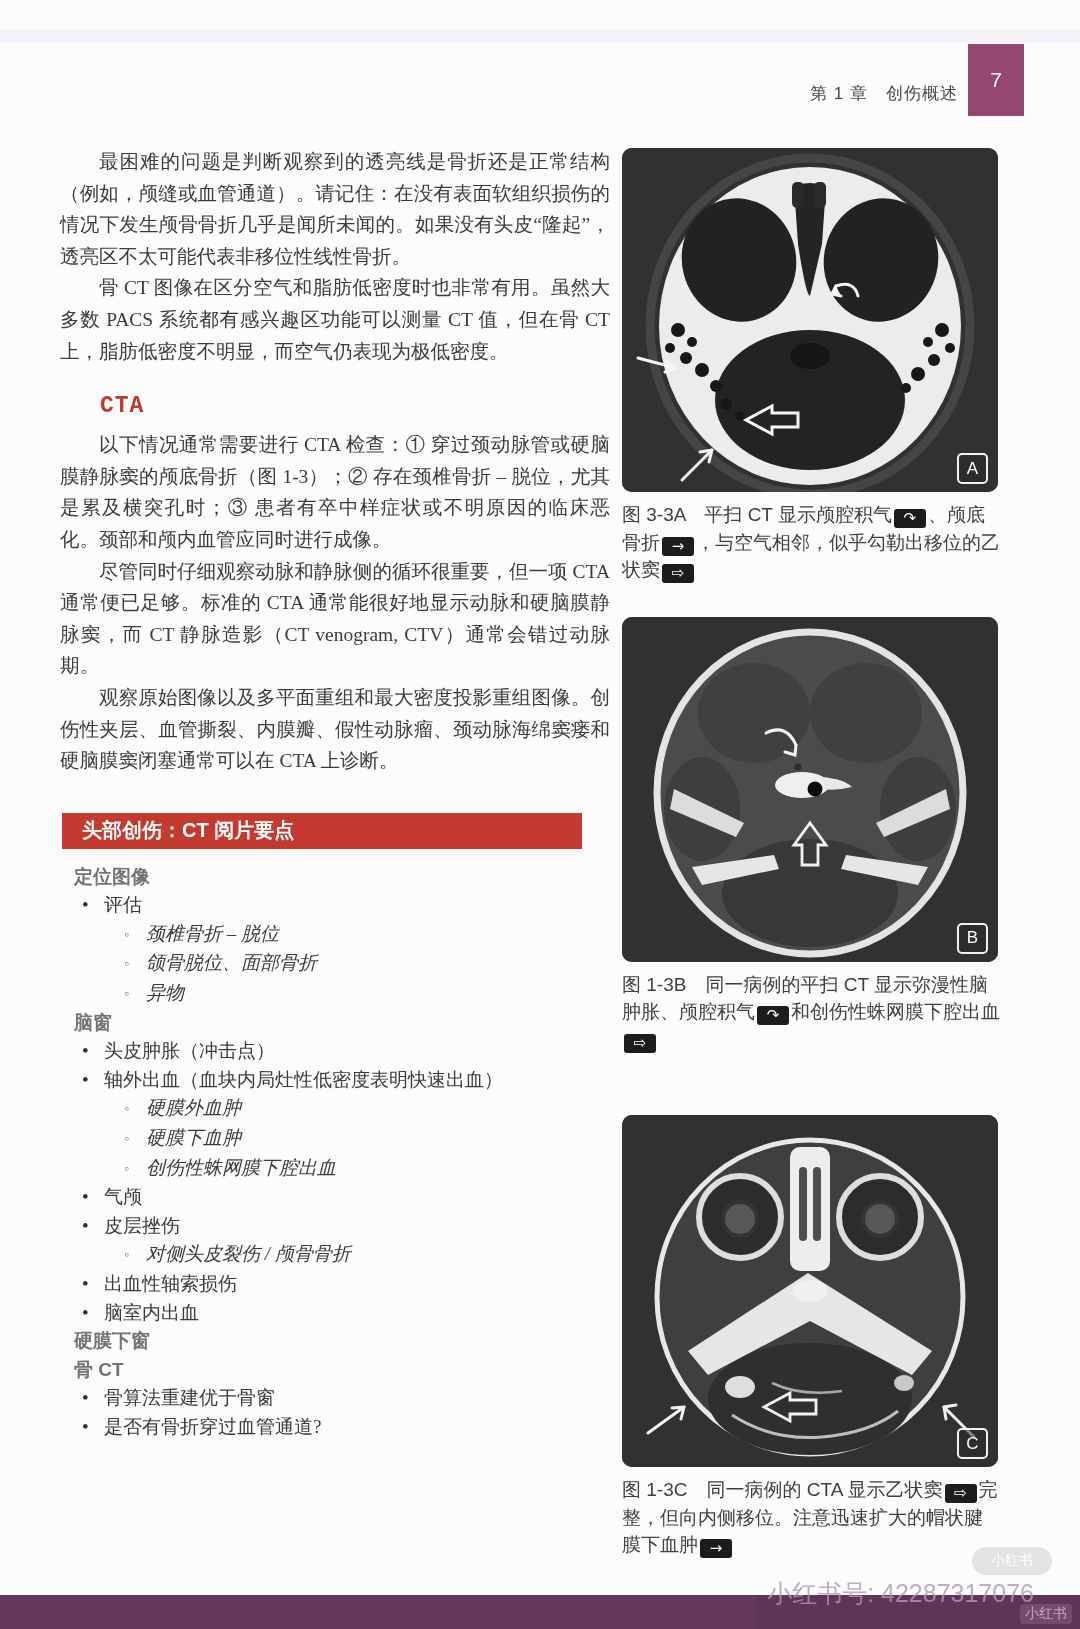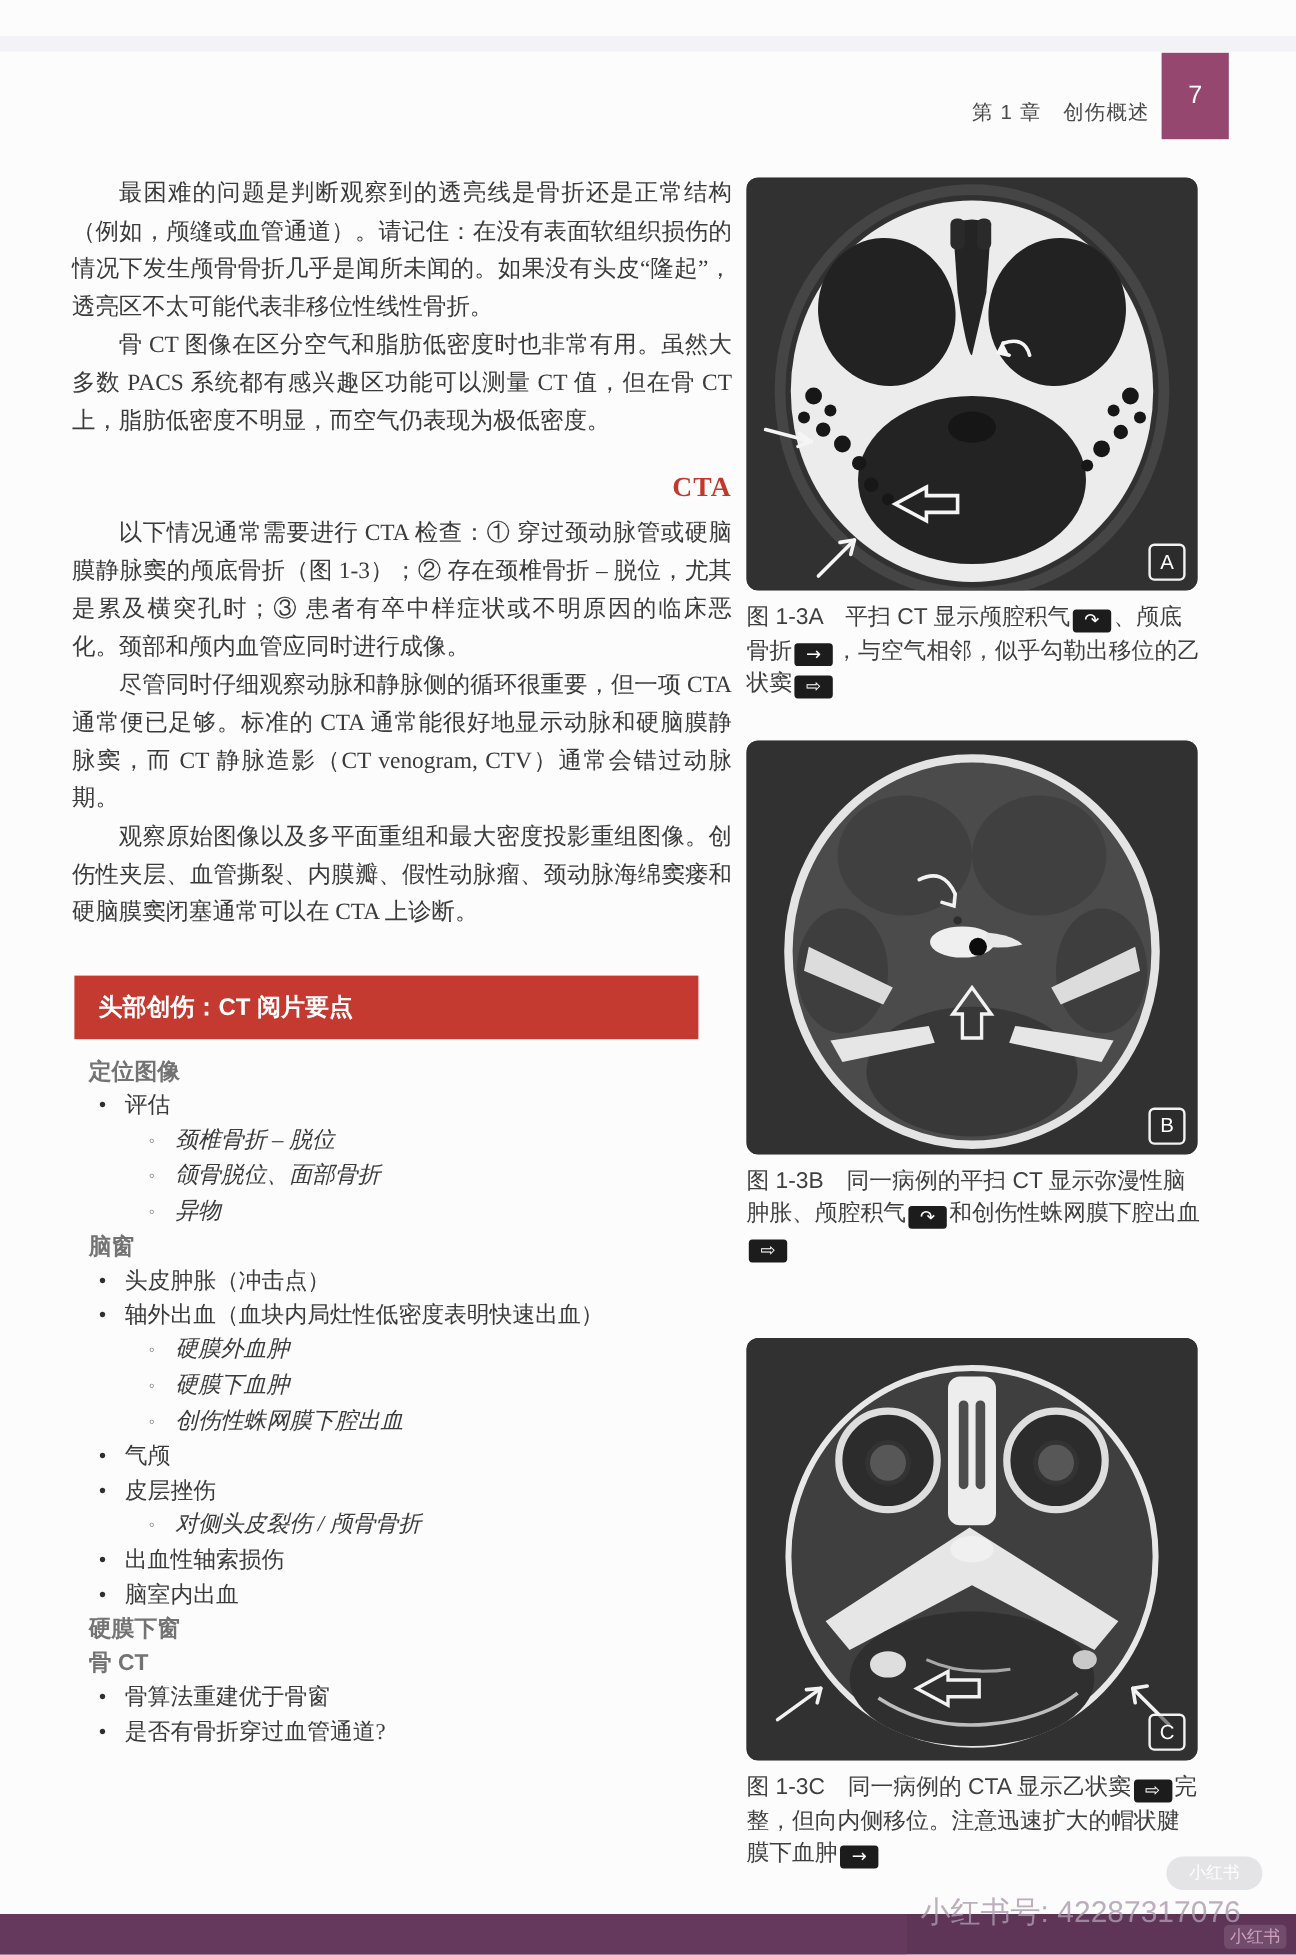--- a/index.html
+++ b/index.html
@@ -11,23 +11,23 @@
   #chapter-line{position:absolute;top:82px;right:122px;font-size:17px;color:#4a4a4a;
         font-family:"Liberation Sans","DejaVu Sans",sans-serif;letter-spacing:1px;}
   #page-num-box{position:absolute;left:968px;top:44px;width:56px;height:72px;background:#96476f;
         display:flex;align-items:center;justify-content:center;color:#fff;font-size:21px;
         font-family:"Liberation Sans","DejaVu Sans",sans-serif;}
 
   
   #left-col{position:absolute;left:60px;top:146px;width:550px;}
   #left-col p{margin:0;font-size:19.5px;line-height:31.6px;text-align:justify;text-indent:2em;}
   #cta-heading{margin:26px 0 10px 40px;color:#c0392b;font-size:23px;font-weight:bold;
-        font-family:Liberation Serif, serif;letter-spacing:1px;text-align:right;}
-
-  #banner{margin:36px 0 14px 2px;width:500px;height:53px;background:#c43a31;color:#ffffff;
+        font-family:Liberation Mono, monospace;letter-spacing:1px;}
+
+  #banner{margin:36px 0 14px 2px;width:500px;height:36px;background:#c43a31;color:#ffffff;
         display:flex;align-items:center;padding-left:20px;font-size:20px;font-weight:bold;
         font-family:"Liberation Sans","DejaVu Sans",sans-serif;}
 
   #checklist{font-size:19px;}
   .cl-row{line-height:28.6px;white-space:nowrap;}
   .cl-h{font-weight:bold;font-family:"Liberation Sans","DejaVu Sans",sans-serif;font-size:19px;
         color:#737373;padding-left:14px;}
   .cl-b1{padding-left:22px;}
   .cl-b2{padding-left:64px;font-style:italic;}
   .cl-bullet{display:inline-block;width:22px;color:#2f2f2f;}
@@ -142,21 +142,21 @@
           <path d="M16 210 L54 220"></path>
           <path d="M54 220 l-10 -7 m10 7 l-11 4"></path>
           <path d="M176 272 l-26 0 m0 0 l12 -12 m-12 12 l12 12" stroke-width="0"></path>
           <path d="M150 258 L124 272 L150 286 L150 279 L176 279 L176 265 L150 265 Z"></path>
           <path d="M60 332 L90 302"></path>
           <path d="M90 302 l-12 2 m12 -2 l-3 12"></path>
         </g>
       </svg>
       <div class="fig-badge">A</div>
     </div>
-    <div class="caption"><span>图 1-3A　平扫 CT 显示颅腔积气</span><span class="cap-icon">↷</span><span>、颅底骨折</span><span class="cap-icon">→</span><span>，与空气相邻，似乎勾勒出移位的乙状窦</span><span class="cap-icon">⇨</span></div>
+    <div class="caption"><span>图 3-3A　平扫 CT 显示颅腔积气</span><span class="cap-icon">↷</span><span>、颅底骨折</span><span class="cap-icon">→</span><span>，与空气相邻，似乎勾勒出移位的乙状窦</span><span class="cap-icon">⇨</span></div>
 
     <div class="ct-frame" id="fig-b">
       <svg width="376" height="345" viewBox="0 0 376 345">
         <rect x="0" y="0" width="376" height="345" fill="#313131"></rect>
         <ellipse cx="188" cy="176" rx="153" ry="161" fill="#4b4b4b" stroke="#e4e4e4" stroke-width="7"></ellipse>
         <ellipse cx="132" cy="96" rx="56" ry="50" fill="#404040"></ellipse>
         <ellipse cx="244" cy="96" rx="56" ry="50" fill="#404040"></ellipse>
         <ellipse cx="80" cy="192" rx="38" ry="52" fill="#3e3e3e"></ellipse>
         <ellipse cx="296" cy="192" rx="38" ry="52" fill="#3e3e3e"></ellipse>
         <ellipse cx="188" cy="276" rx="88" ry="54" fill="#383838"></ellipse>

